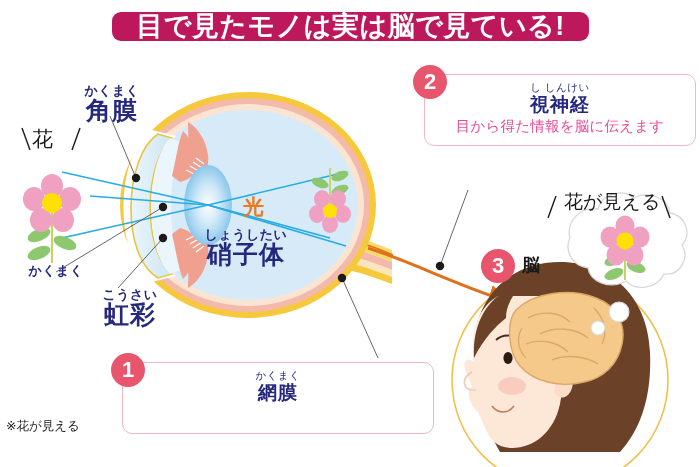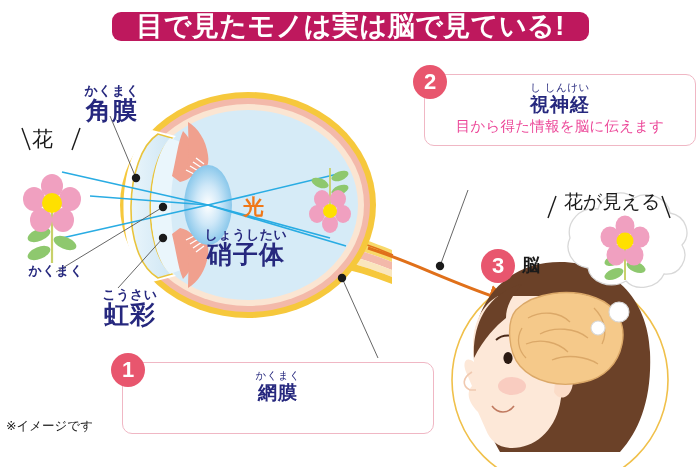--- a/index.html
+++ b/index.html
@@ -300,21 +300,21 @@
     <span class="furi">しょうしたい</span>
     <span class="kanji">硝子体</span>
   </div>
 
   <div class="light-label" style="left:243px; top:196px;">光</div>
 
   <div class="brain-label" style="left:522px; top:256px;">脳</div>
 
   <div class="see-label" style="left:556px; top:192px;margin-left:8px;">花が見える</div>
 
-  <div class="note-label" style="left:6px; top:420px;">※イメージです</div>
+  <div class="note-label" style="left:6px; top:420px;">※花が見える</div>
 
   <div style="position:absolute; left:481px; top:249px; width:34px; height:34px; border-radius:50%; background:#e8566e; color:#fff; font-size:22px; font-weight:bold; display:flex; align-items:center; justify-content:center; line-height:1;">
     <span>3</span>
   </div>
 
   <div class="callout" style="left:122px; top:362px; width:312px; height:72px; padding-top:7px;">
     <div class="badge" style="left:-12px; top:-10px;">
       <span>1</span>
     </div>
     <span class="c-furi">かくまく</span>

